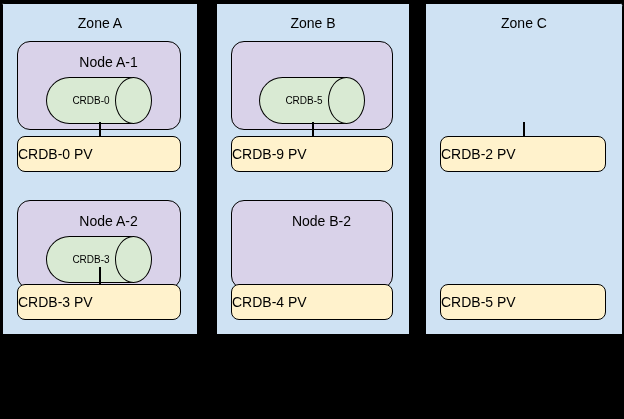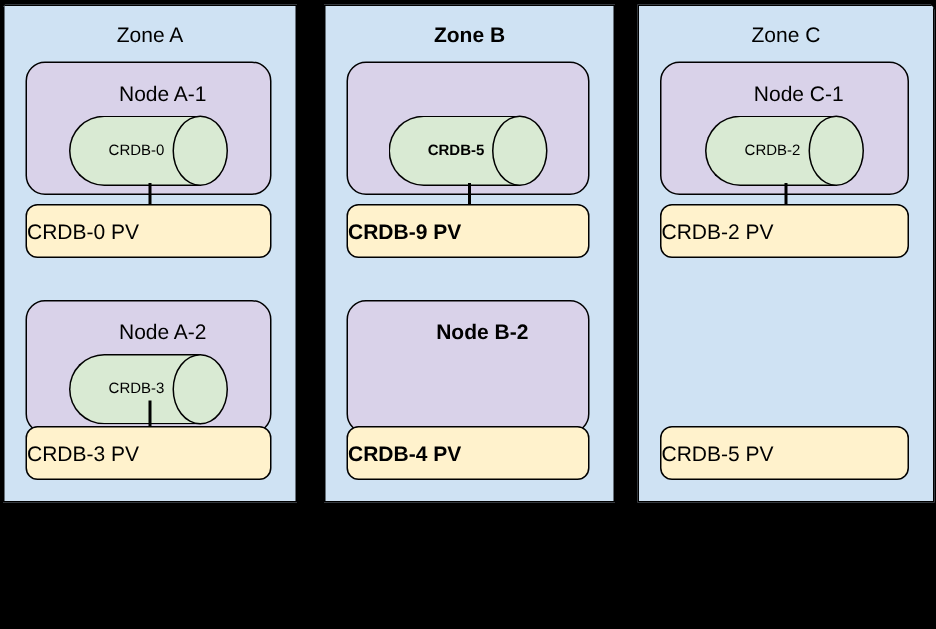--- a/index.html
+++ b/index.html
@@ -18,21 +18,21 @@
     border-radius: 11px;
   }
   .zone {
     position: absolute;
     top: 3px;
     height: 332px;
     background: var(--zone-fill, #cfe2f3);
     border: 1.5px solid var(--stroke, #000);
   }
   .zone-a { left: 2px;   width: 196px; }
-  .zone-b { left: 216px; width: 194px; font-weight: bold; }
+  .zone-b { left: 216px; width: 194px; }
   .zone-c { left: 425px; width: 198px; }
   .zone-title {
     position: absolute;
     top: 11px; left: 0; right: 0;
     text-align: center;
     font-size: 14px;
     line-height: 17px;
   }
   .node {
     position: absolute;
@@ -164,28 +164,20 @@
       <div class="node-title">Node B-2</div>
     </div>
     <div class="pv pv-2">
       <span>CRDB-4 PV</span>
     </div>
   </div>
 
   <div class="zone zone-c">
     <div class="zone-title">Zone C</div>
 
-    <div class="node node-1">
-      <div class="node-title">Node C-1</div>
-      <div class="cylinder">
-        <div class="cyl-body"></div>
-        <div class="cyl-cap"></div>
-        <div class="cyl-label">CRDB-2</div>
-      </div>
-    </div>
     <div class="connector connector-1"></div>
     <div class="pv pv-1">
       <span>CRDB-2 PV</span>
     </div>
 
     <div class="pv pv-2">
       <span>CRDB-5 PV</span>
     </div>
   </div>
 

